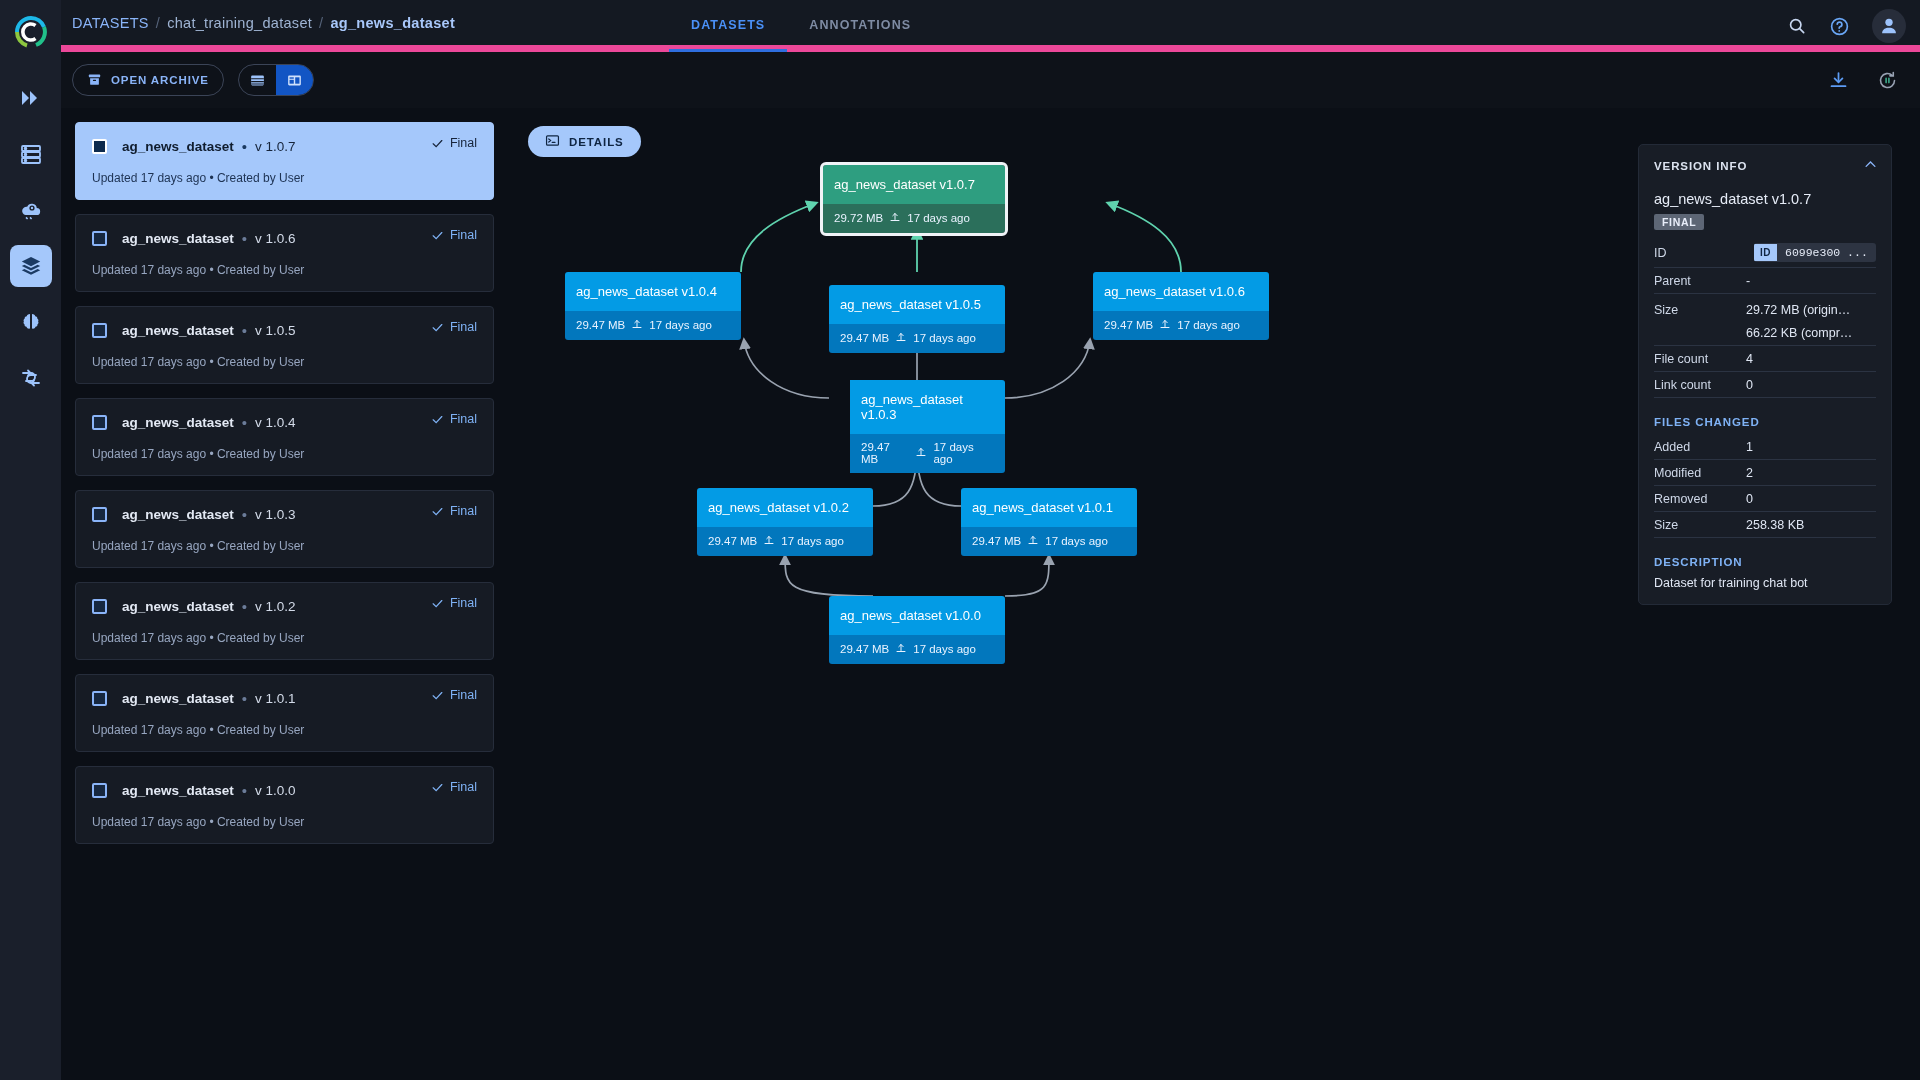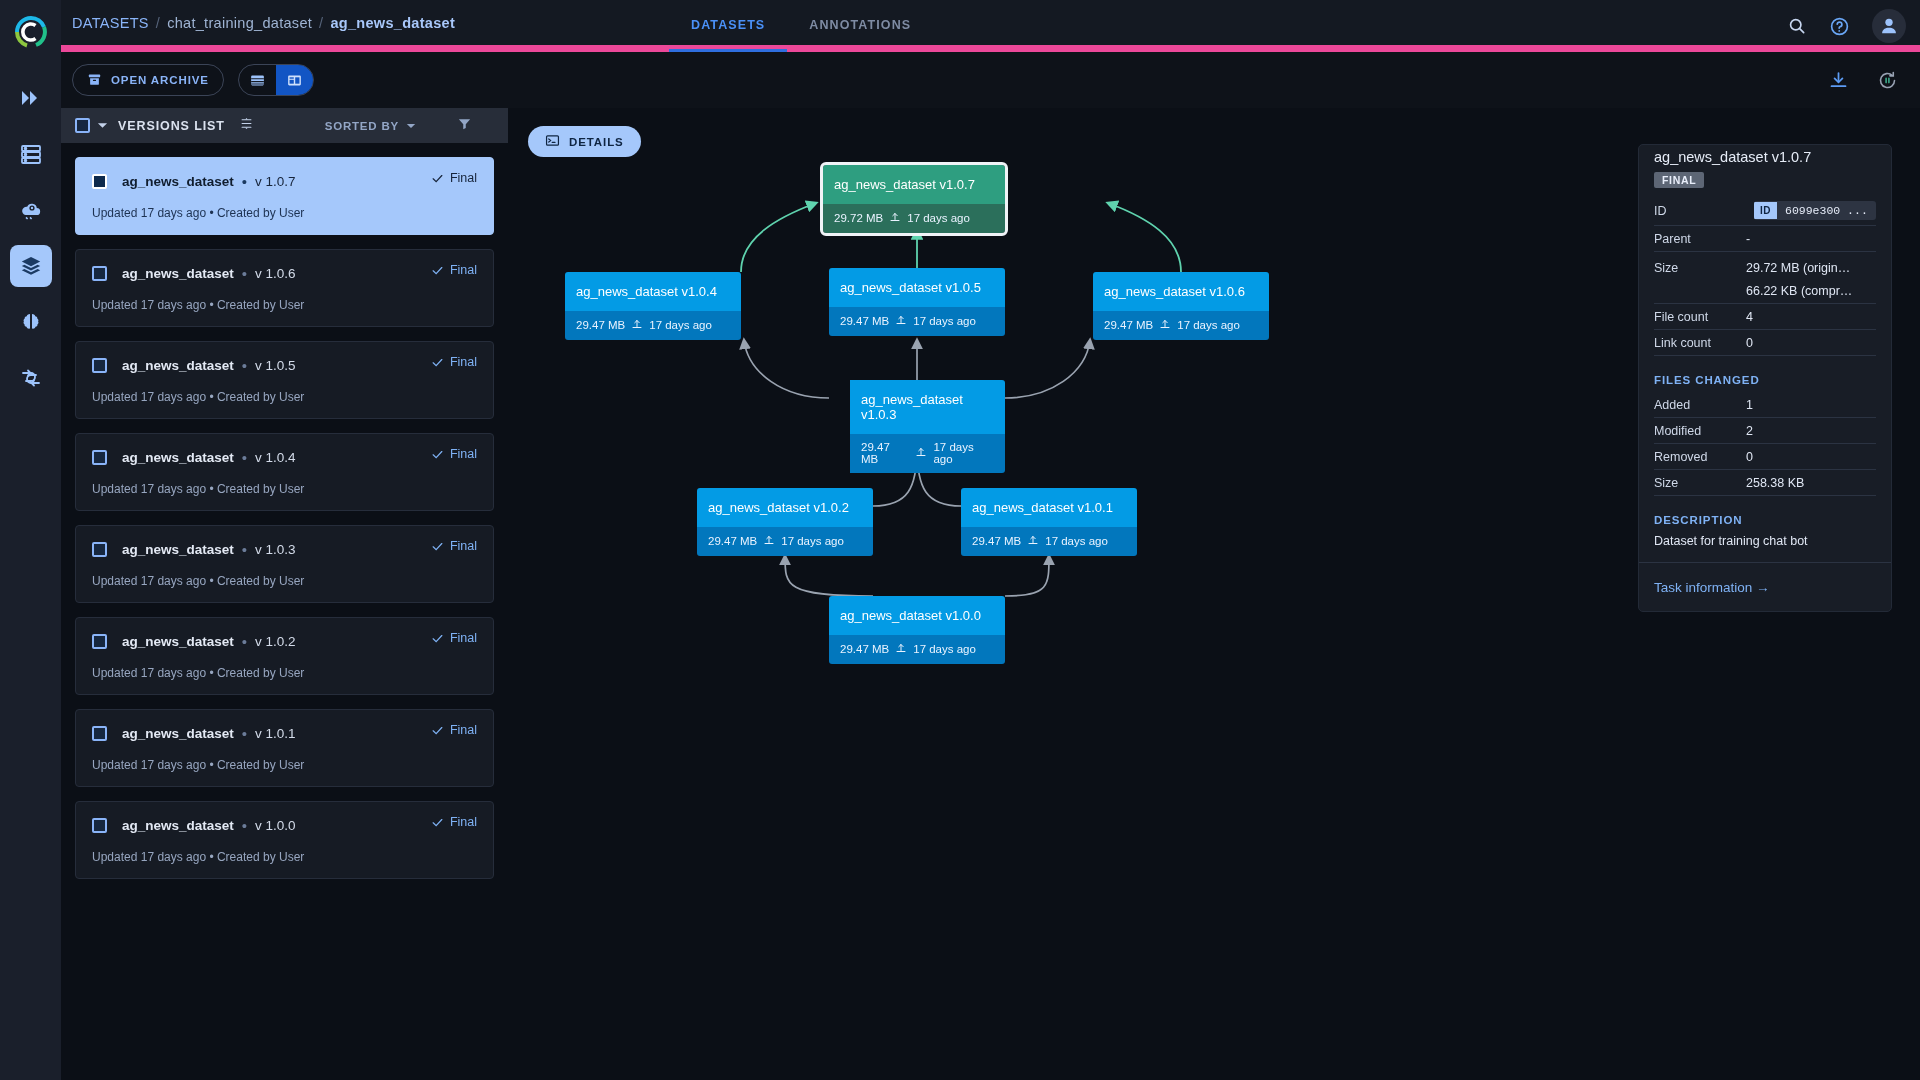--- a/index.html
+++ b/index.html
@@ -304,46 +304,20 @@
         <svg width="21" height="21" viewBox="0 0 24 24" fill="none" stroke="#98a2b3" stroke-width="1.8" stroke-linecap="round">
             <path d="M20 12a8 8 0 1 1-2.6-5.9"></path>
             <path d="M18.6 2.8v3.9h-3.9"></path>
             <path d="M10.4 9.6v4.8M13.6 9.6v4.8" stroke="#3fae8f"></path>
           </svg>
       </span>
     </div>
   </div>
 
   <div class="listpanel">
-    <div class="list-header">
-      <span class="cb"></span>
-      <span class="caret-dn">
-        <svg width="11" height="11" viewBox="0 0 12 12" fill="#c4d2ea">
-            <path d="M1 3.5 6 8.5 11 3.5z"></path>
-          </svg>
-      </span>
-      <span class="list-title">VERSIONS LIST</span>
-      <span class="sorticon">
-        <svg width="15" height="15" viewBox="0 0 24 24" stroke="#c4d2ea" stroke-width="1.9" stroke-linecap="round">
-            <path d="M5 6h14M5 12h14M5 18h14"></path>
-            <path d="M12 3.2 14 5.4H10zM12 20.8 10 18.6h4z" fill="#c4d2ea" stroke="none"></path>
-          </svg>
-      </span>
-      <span class="sortedby">
-        <span>SORTED BY</span>
-        <svg width="10" height="10" viewBox="0 0 12 12" fill="#93a6c6">
-            <path d="M1 3.5 6 8.5 11 3.5z"></path>
-          </svg>
-      </span>
-      <span class="filtericon">
-        <svg width="15" height="15" viewBox="0 0 24 24" fill="#93a6c6">
-            <path d="M3 5h18l-7 8v6l-4 2v-8z"></path>
-          </svg>
-      </span>
-    </div>
     <div class="list-scroll">
 
       <div class="vrow selected">
         <div class="vrow-top">
           <span class="vrow-cb"></span>
           <span class="vrow-name">ag_news_dataset</span>
           <span class="dotsep">•</span>
           <span class="vrow-ver">v 1.0.7</span>
           <span class="vrow-status">
             <svg width="13" height="13" viewBox="0 0 24 24" fill="none" stroke="currentColor" stroke-width="2.2" stroke-linecap="round">
@@ -536,21 +510,21 @@
             <svg width="12" height="12" viewBox="0 0 24 24" fill="none" stroke="#eaf3ff" stroke-width="2" stroke-linecap="round">
                 <path d="M12 17V5"></path>
                 <path d="M7.5 9.5 12 5l4.5 4.5"></path>
                 <path d="M4 19h16"></path>
               </svg>
           </span>
           <span>17 days ago</span>
         </div>
       </div>
 
-      <div class="node blue" style="left:321px; top:160px;">
+      <div class="node blue" style="left:321px; top:177px;">
         <div class="nhead">ag_news_dataset v1.0.5</div>
         <div class="nfoot">
           <span>29.47 MB</span>
           <span>
             <svg width="12" height="12" viewBox="0 0 24 24" fill="none" stroke="#eaf3ff" stroke-width="2" stroke-linecap="round">
                 <path d="M12 17V5"></path>
                 <path d="M7.5 9.5 12 5l4.5 4.5"></path>
                 <path d="M4 19h16"></path>
               </svg>
           </span>
@@ -629,20 +603,28 @@
                 <path d="M4 19h16"></path>
               </svg>
           </span>
           <span>17 days ago</span>
         </div>
       </div>
     </div>
   </div>
 
   <div class="infopanel">
+    <div class="ip-head">
+      <span class="ip-head-title">VERSION INFO</span>
+      <span class="ip-collapse">
+        <svg width="15" height="15" viewBox="0 0 24 24" fill="none" stroke="#8ab4f8" stroke-width="2.2" stroke-linecap="round">
+            <path d="M5 15l7-7 7 7"></path>
+          </svg>
+      </span>
+    </div>
     <div class="ip-body">
       <div class="ip-vername">ag_news_dataset v1.0.7</div>
       <div><span class="badge-final">FINAL</span></div>
 
       <div class="kv" style="margin-top:8px;gap:8px;">
         <span class="k">ID</span>
         <span class="idpill">
           <span class="tag">ID</span>
           <span class="val">6099e300 ...</span>
         </span>
@@ -682,18 +664,15 @@
         <span class="v">0</span>
       </div>
       <div class="kv">
         <span class="k">Size</span>
         <span class="v">258.38 KB</span>
       </div>
 
       <div class="sec-title">DESCRIPTION</div>
       <div class="desc-text">Dataset for training chat bot</div>
     </div>
-    <div class="ip-foot">
-      <span class="tasklink">Task information →</span>
-    </div>
   </div>
 
 </div>
 
 </body></html>

